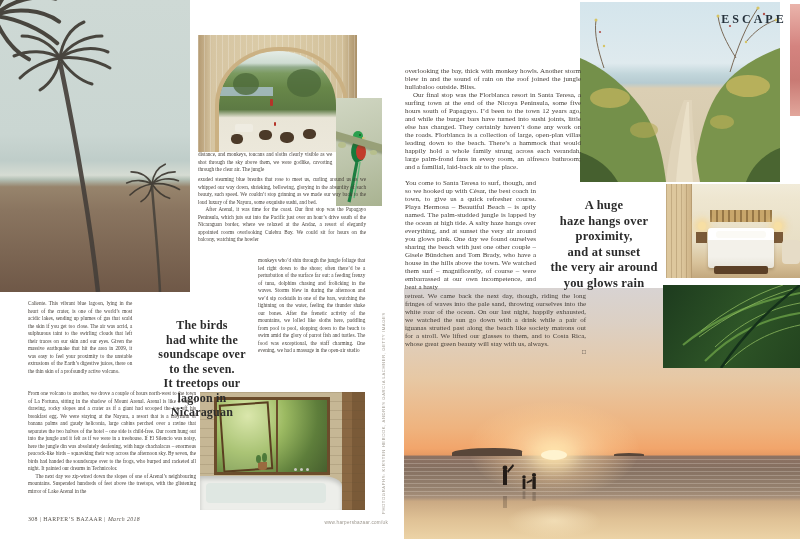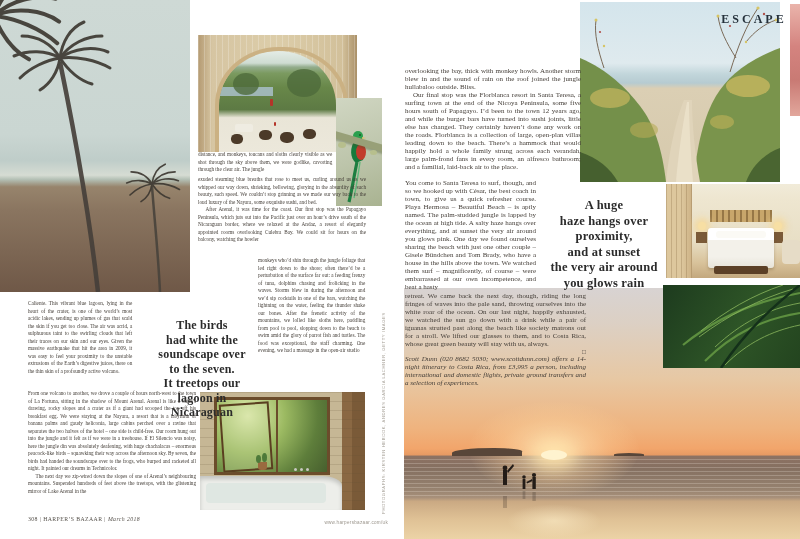--- a/index.html
+++ b/index.html
@@ -341,17 +341,16 @@
     <div>proximity,</div>
     <div>and at sunset</div>
     <div>the very air around</div>
     <div>you glows rain</div>
   </div>
 
   <div class="abs" style="left:405px;top:292px;z-index:3;">
     <div class="body-r" style="width:181px;">
       <p>retreat. We came back the next day, though, riding the long fringes of waves into the pale sand, throwing ourselves into the white roar of the ocean. On our last night, happily exhausted, we watched the sun go down with a drink while a pair of iguanas strutted past along the beach like society matrons out for a stroll. We lifted our glasses to them, and to Costa Rica, whose great green beauty will stay with us, always.</p>
       <div class="endmark">□</div>
-      <p class="booking">Scott Dunn (020 8682 5030; www.scottdunn.com) offers a 14-night itinerary to Costa Rica, from £3,995 a person, including international and domestic flights, private ground transfers and a selection of experiences.</p>
     </div>
   </div>
 
 </div>
 
 </body></html>

